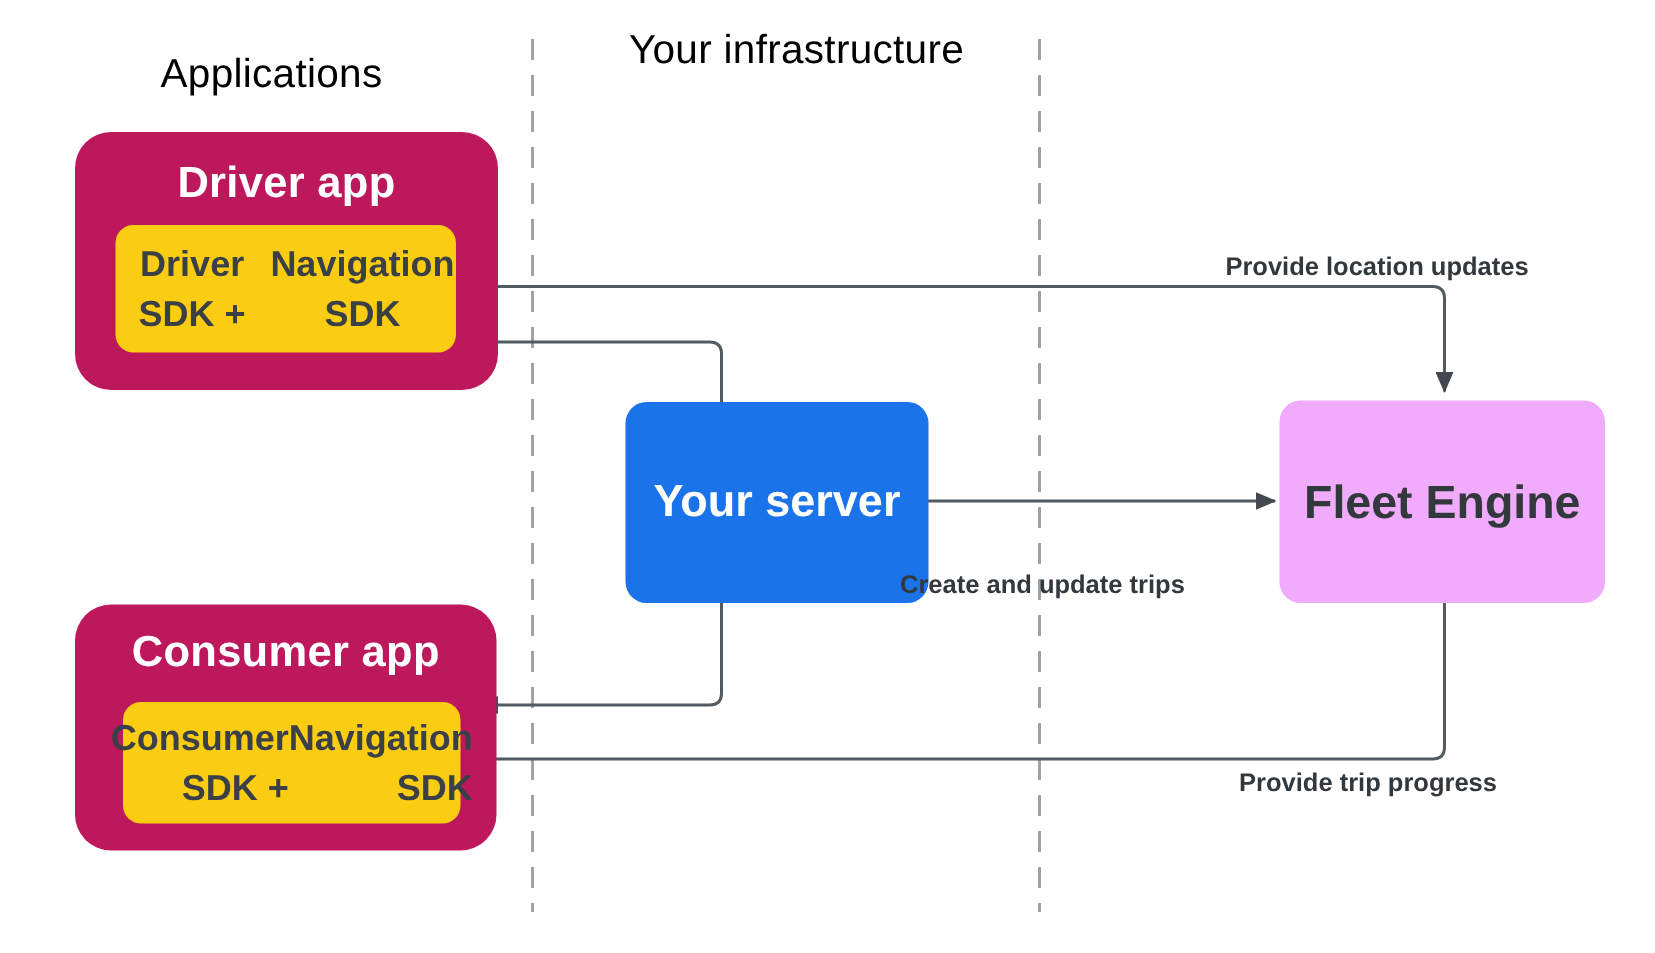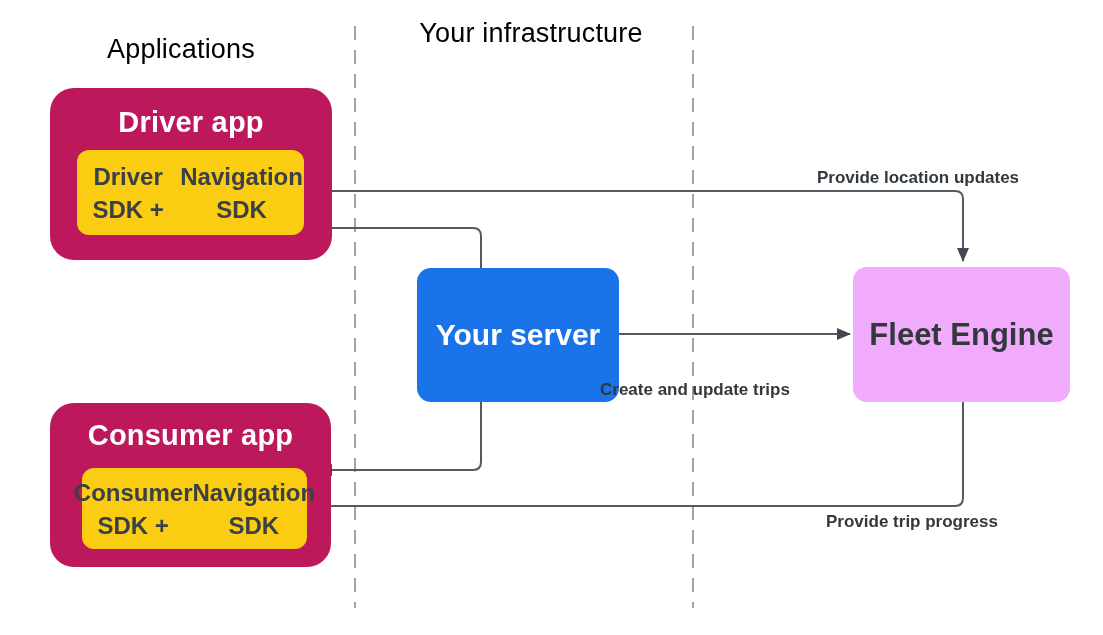--- a/index.html
+++ b/index.html
@@ -106,21 +106,21 @@
   <div class="node-blue" style="left:36px; top:88px; width:282px; height:172px;">
     <div class="node-title" style="margin-top:18px;">Driver app</div>
     <div class="sdk-box" style="left:27px; top:62px; width:227px; height:85px;">
       <div>Driver SDK +</div>
       <div>Navigation SDK</div>
     </div>
   </div>
 
   <div class="node-blue" style="left:36px; top:403px; width:281px; height:164px;">
     <div class="node-title" style="margin-top:16px;">Consumer app</div>
-    <div class="sdk-box" style="left:32px; top:65px; width:225px; height:81px;">
+    <div class="sdk-box" style="left:32px; top:65px; width:225px; height:81px;text-align:right;">
       <div>Consumer SDK +</div>
       <div>Navigation SDK</div>
     </div>
   </div>
 
   <div class="node-your-server" style="left:373px; top:268px; width:202px; height:134px;margin-left:44px;">
     <span>Your server</span>
   </div>
 
   <div class="node-fleet-engine" style="left:853px; top:267px; width:217px; height:135px;">

